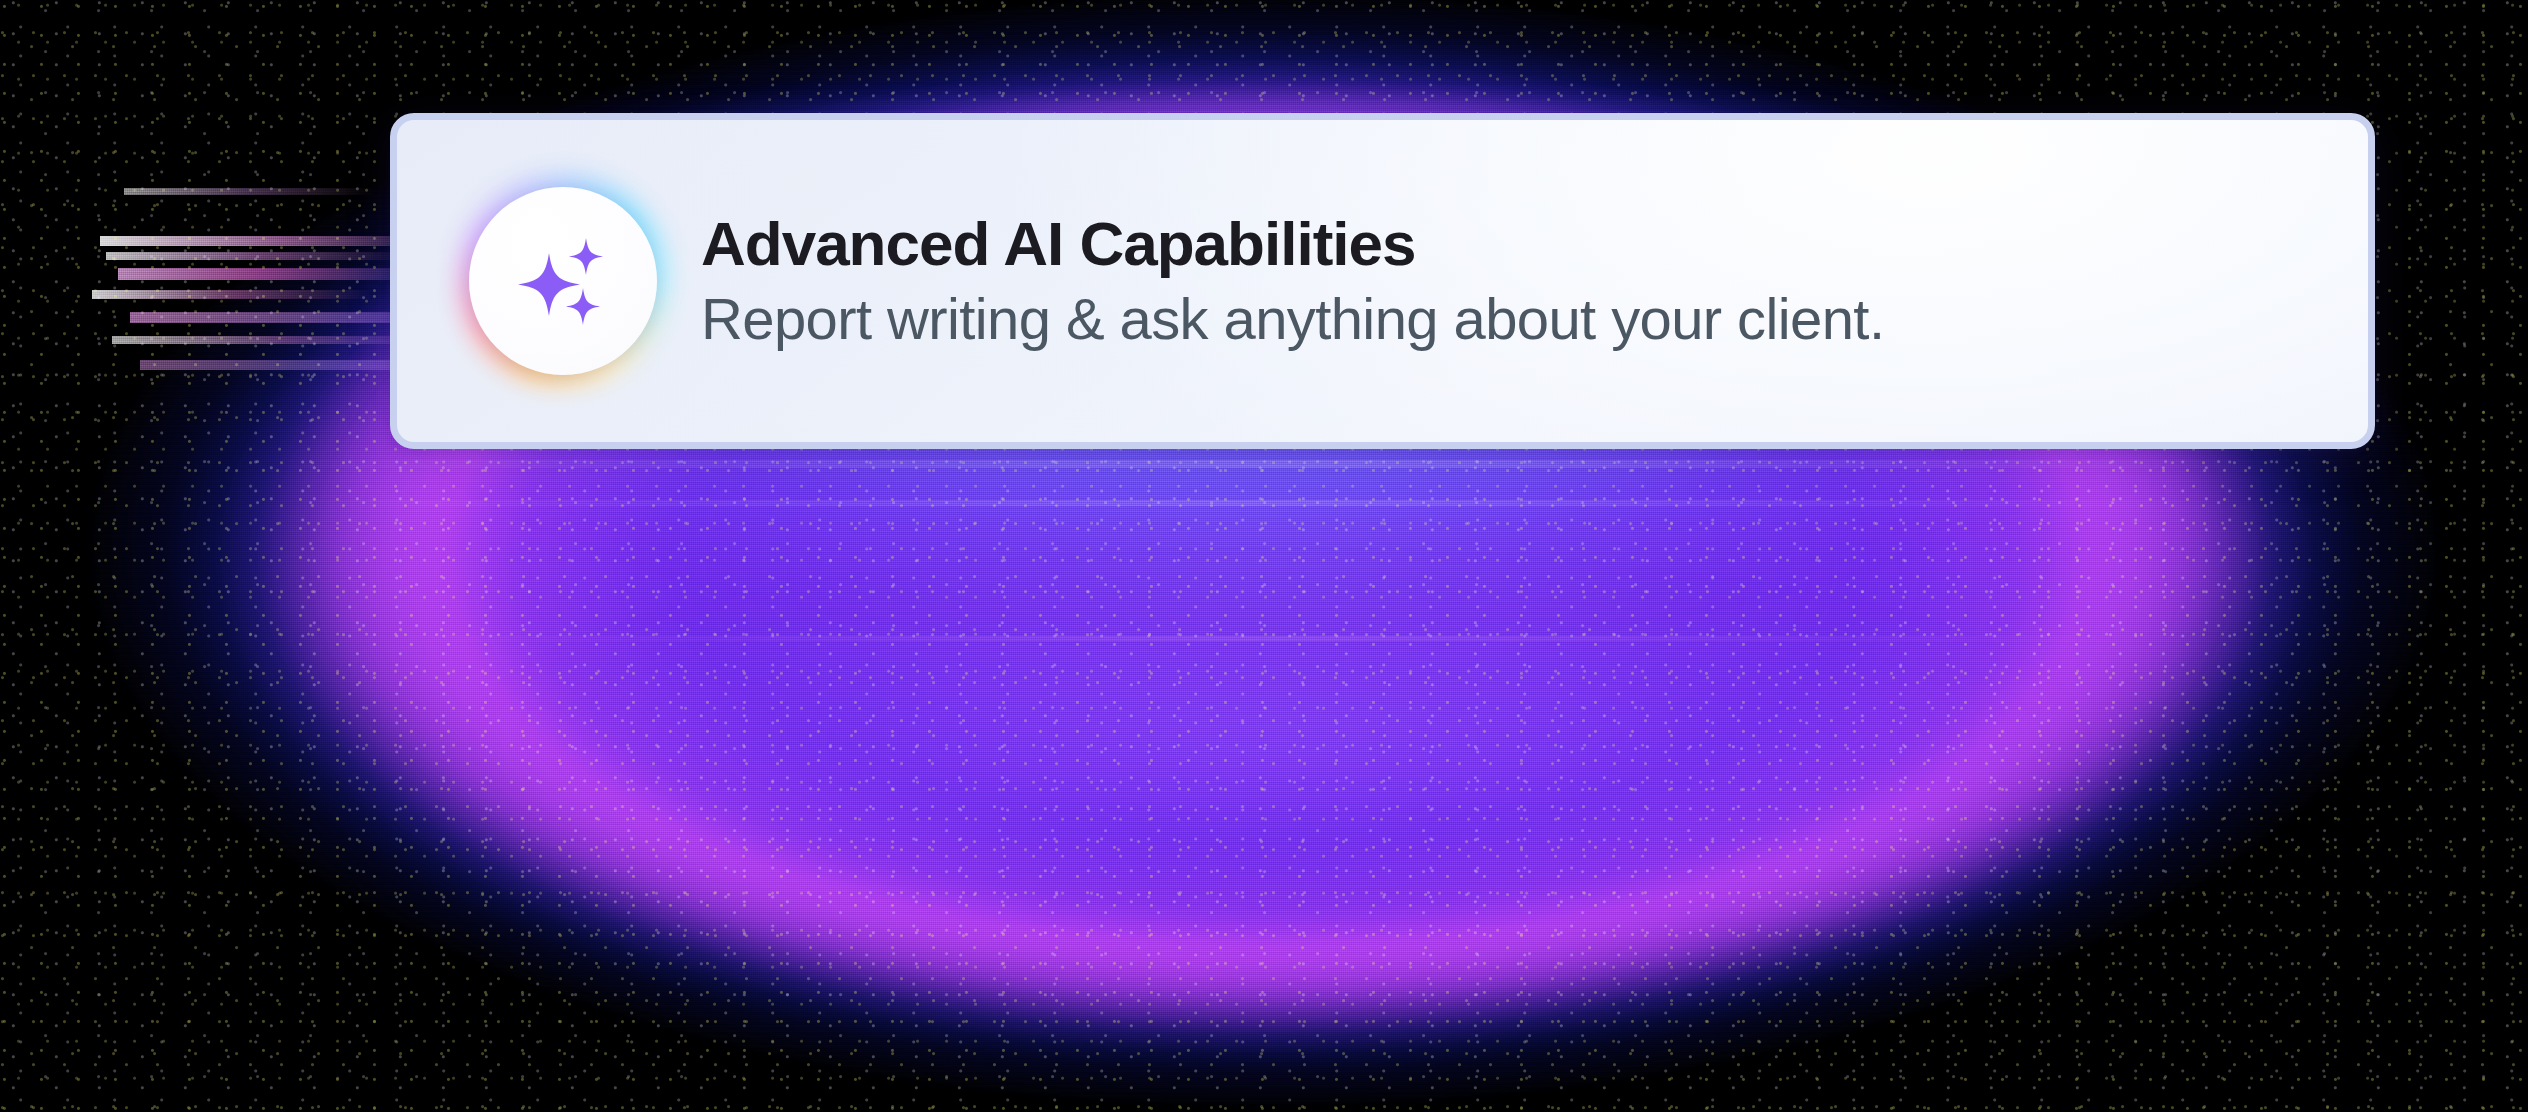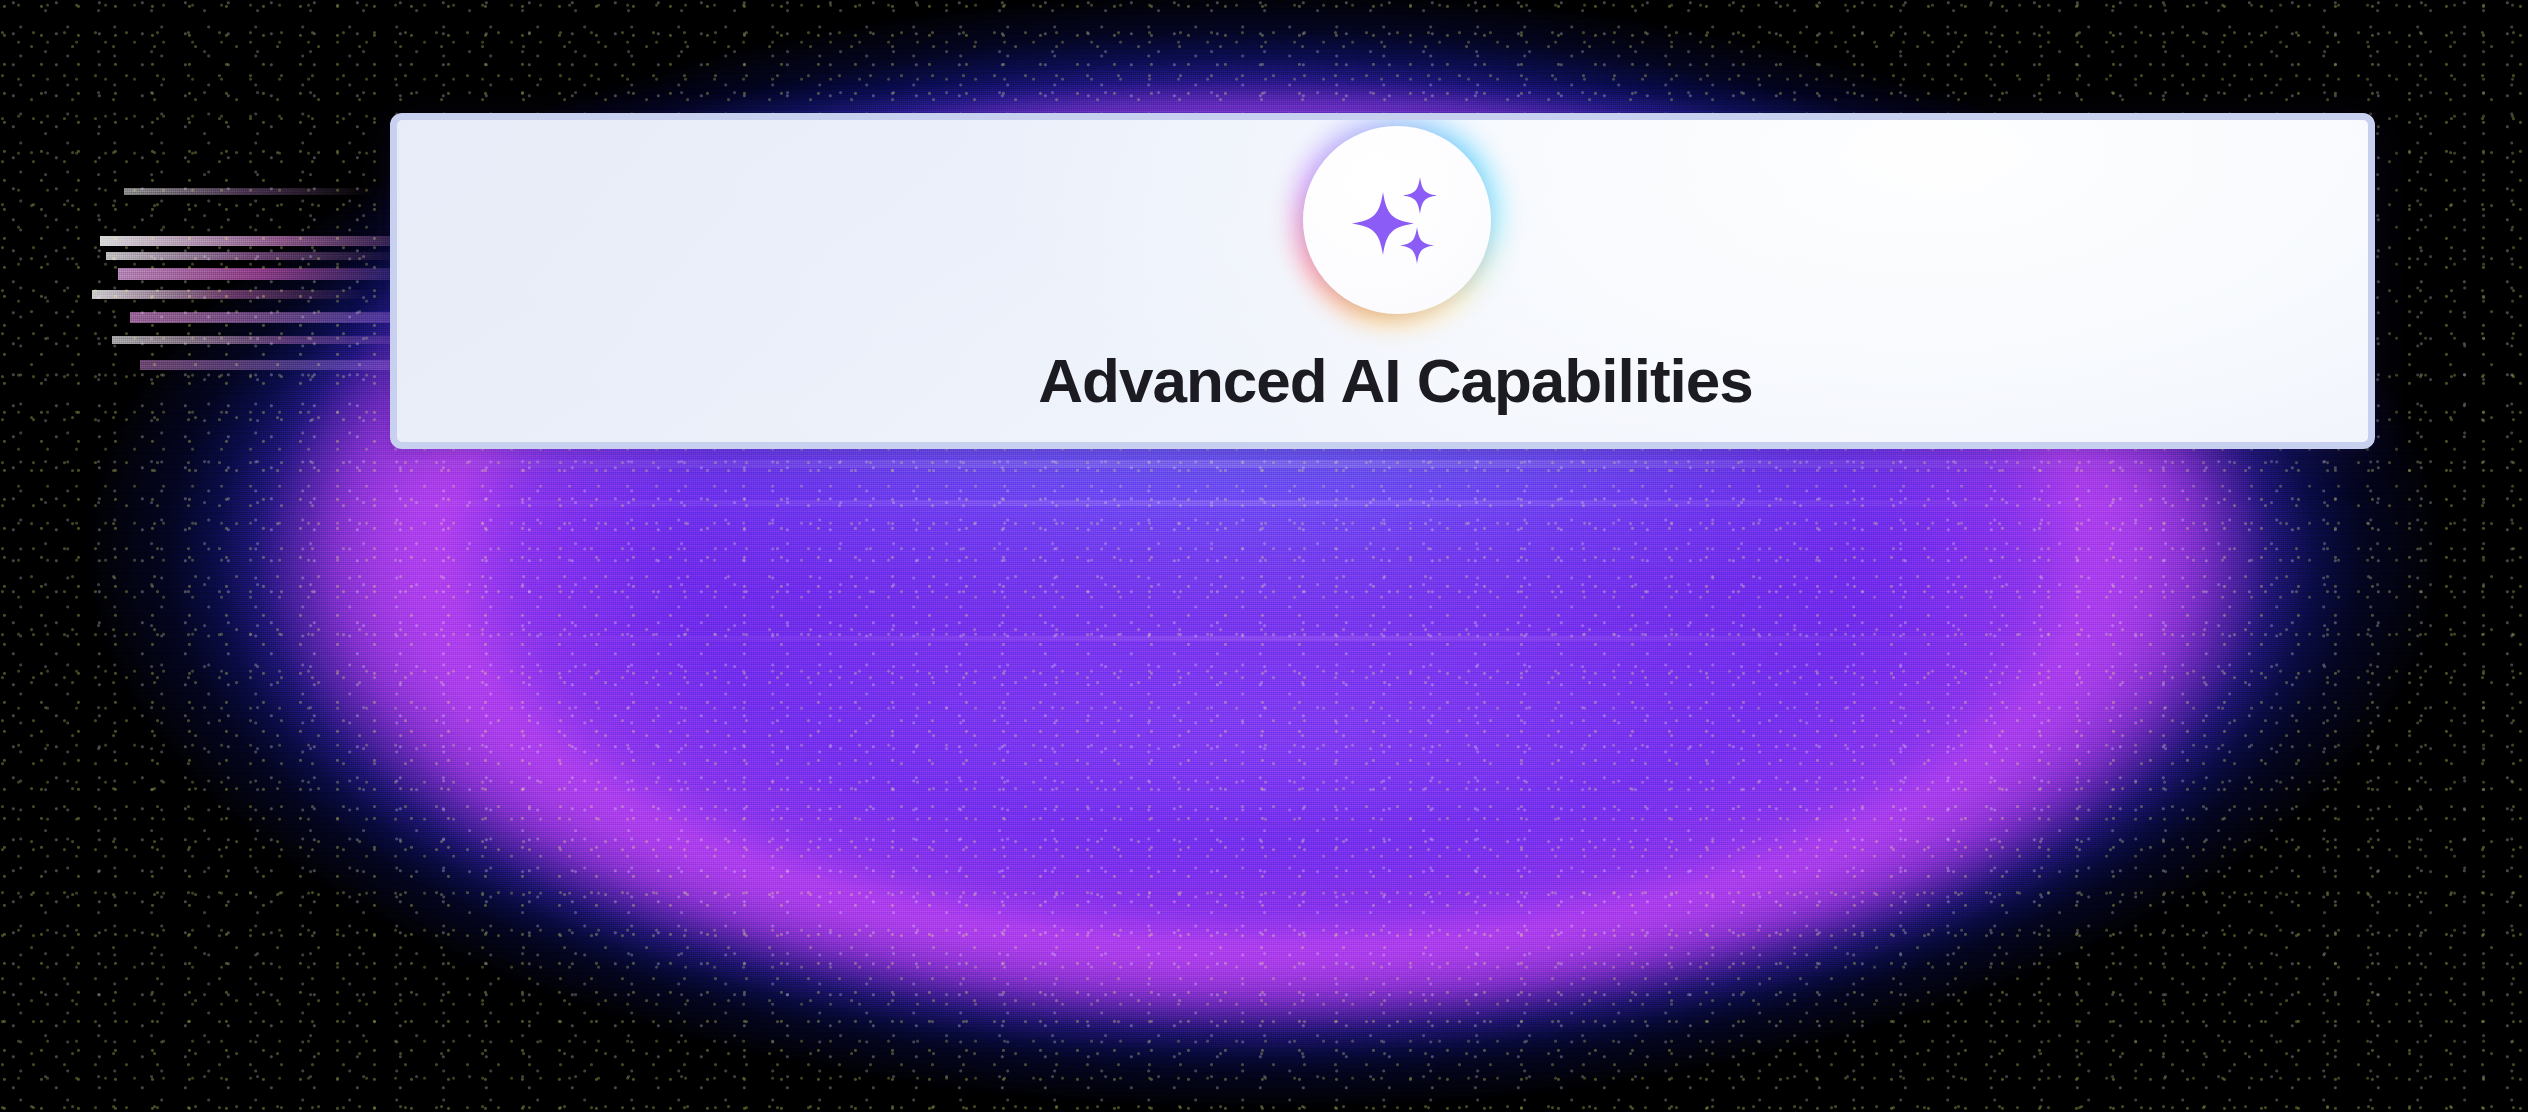--- a/index.html
+++ b/index.html
@@ -157,37 +157,36 @@
   .glitch-group { position:absolute; left:0; top:0; width:2528px; height:1112px; pointer-events:none; }
 
   
   .card {
     position: absolute;
     left: 390px;
     top: 113px;
     width: 1985px;
     height: 336px;
     box-sizing: border-box;
-    border-radius: 12px;
+    border-radius: 24px;
     border: 7px solid #c7d1ef;
     background:
       radial-gradient(ellipse 1500px 700px at 78% 10%,
         rgba(255,255,255,0.95) 0%,
         rgba(250,252,255,0.70) 32%,
         rgba(240,244,253,0.25) 62%,
         rgba(235,240,251,0.00) 100%),
       linear-gradient(150deg, #e7ecf8 0%, #eaeff9 30%, #f2f5fc 62%, #eef2fb 100%);
     display: flex;
     align-items: center;
     padding: 0 0 0 66px;
     box-shadow:
       0 10px 44px rgba(44,30,110,0.22),
       0 2px 10px rgba(44,30,110,0.12);
     overflow: hidden;
-    flex-direction: column;
   }
 
   
   .icon-badge-wrap {
     position: relative;
     flex: 0 0 auto;
     width: 200px;
     height: 200px;
     display: flex;
     align-items: center;
@@ -296,17 +295,18 @@
             <path d="M75 9 C77 22.5 79.5 25.5 92 27.5 C79.5 29.5 77 32.5 75 46 C73 32.5 70.5 29.5 58 27.5 C70.5 25.5 73 22.5 75 9 Z" fill="#8b5cf6"></path>
 
             <path d="M72 59 C74 72.5 76.5 75.5 89 77.5 C76.5 79.5 74 82.5 72 96 C70 82.5 67.5 79.5 55 77.5 C67.5 75.5 70 72.5 72 59 Z" fill="#8b5cf6"></path>
           </svg>
         </span>
       </div>
     </div>
 
     <div class="card-text">
       <div class="card-title">Advanced AI Capabilities</div>
+      <div class="card-subtitle">Report writing &amp; ask anything about your client.</div>
     </div>
 
   </div>
 
 </div>
 
 </body></html>

